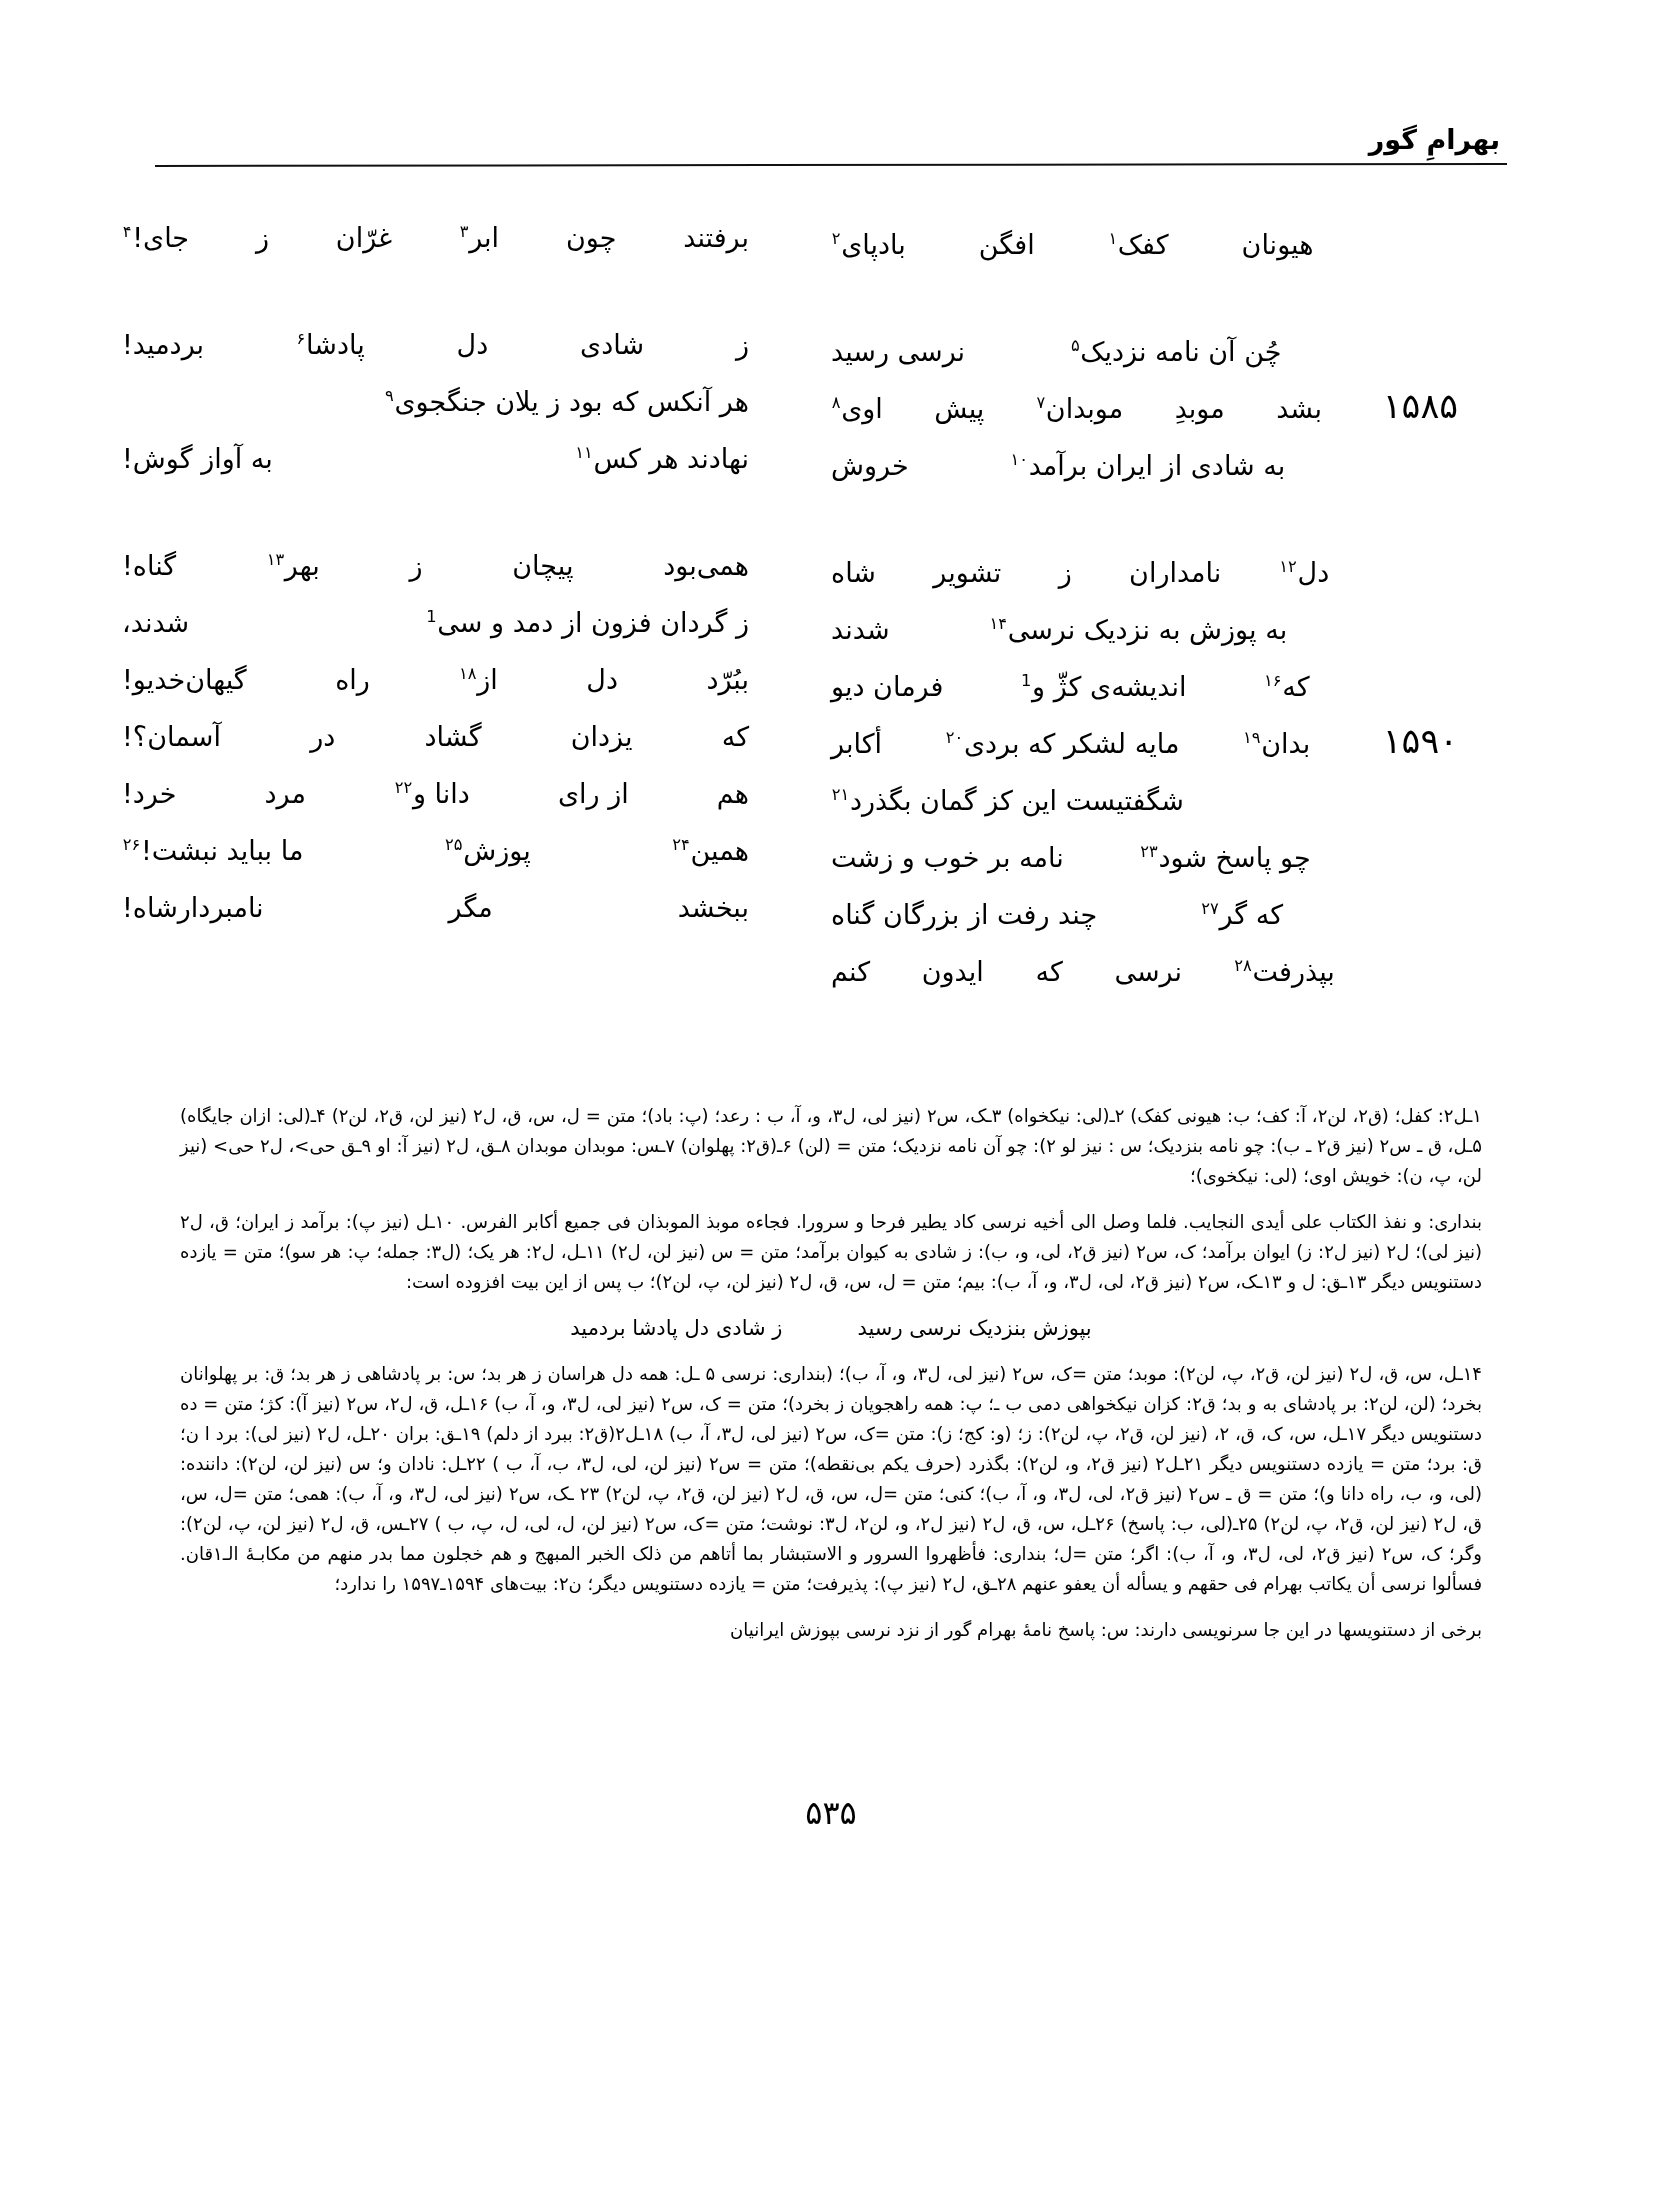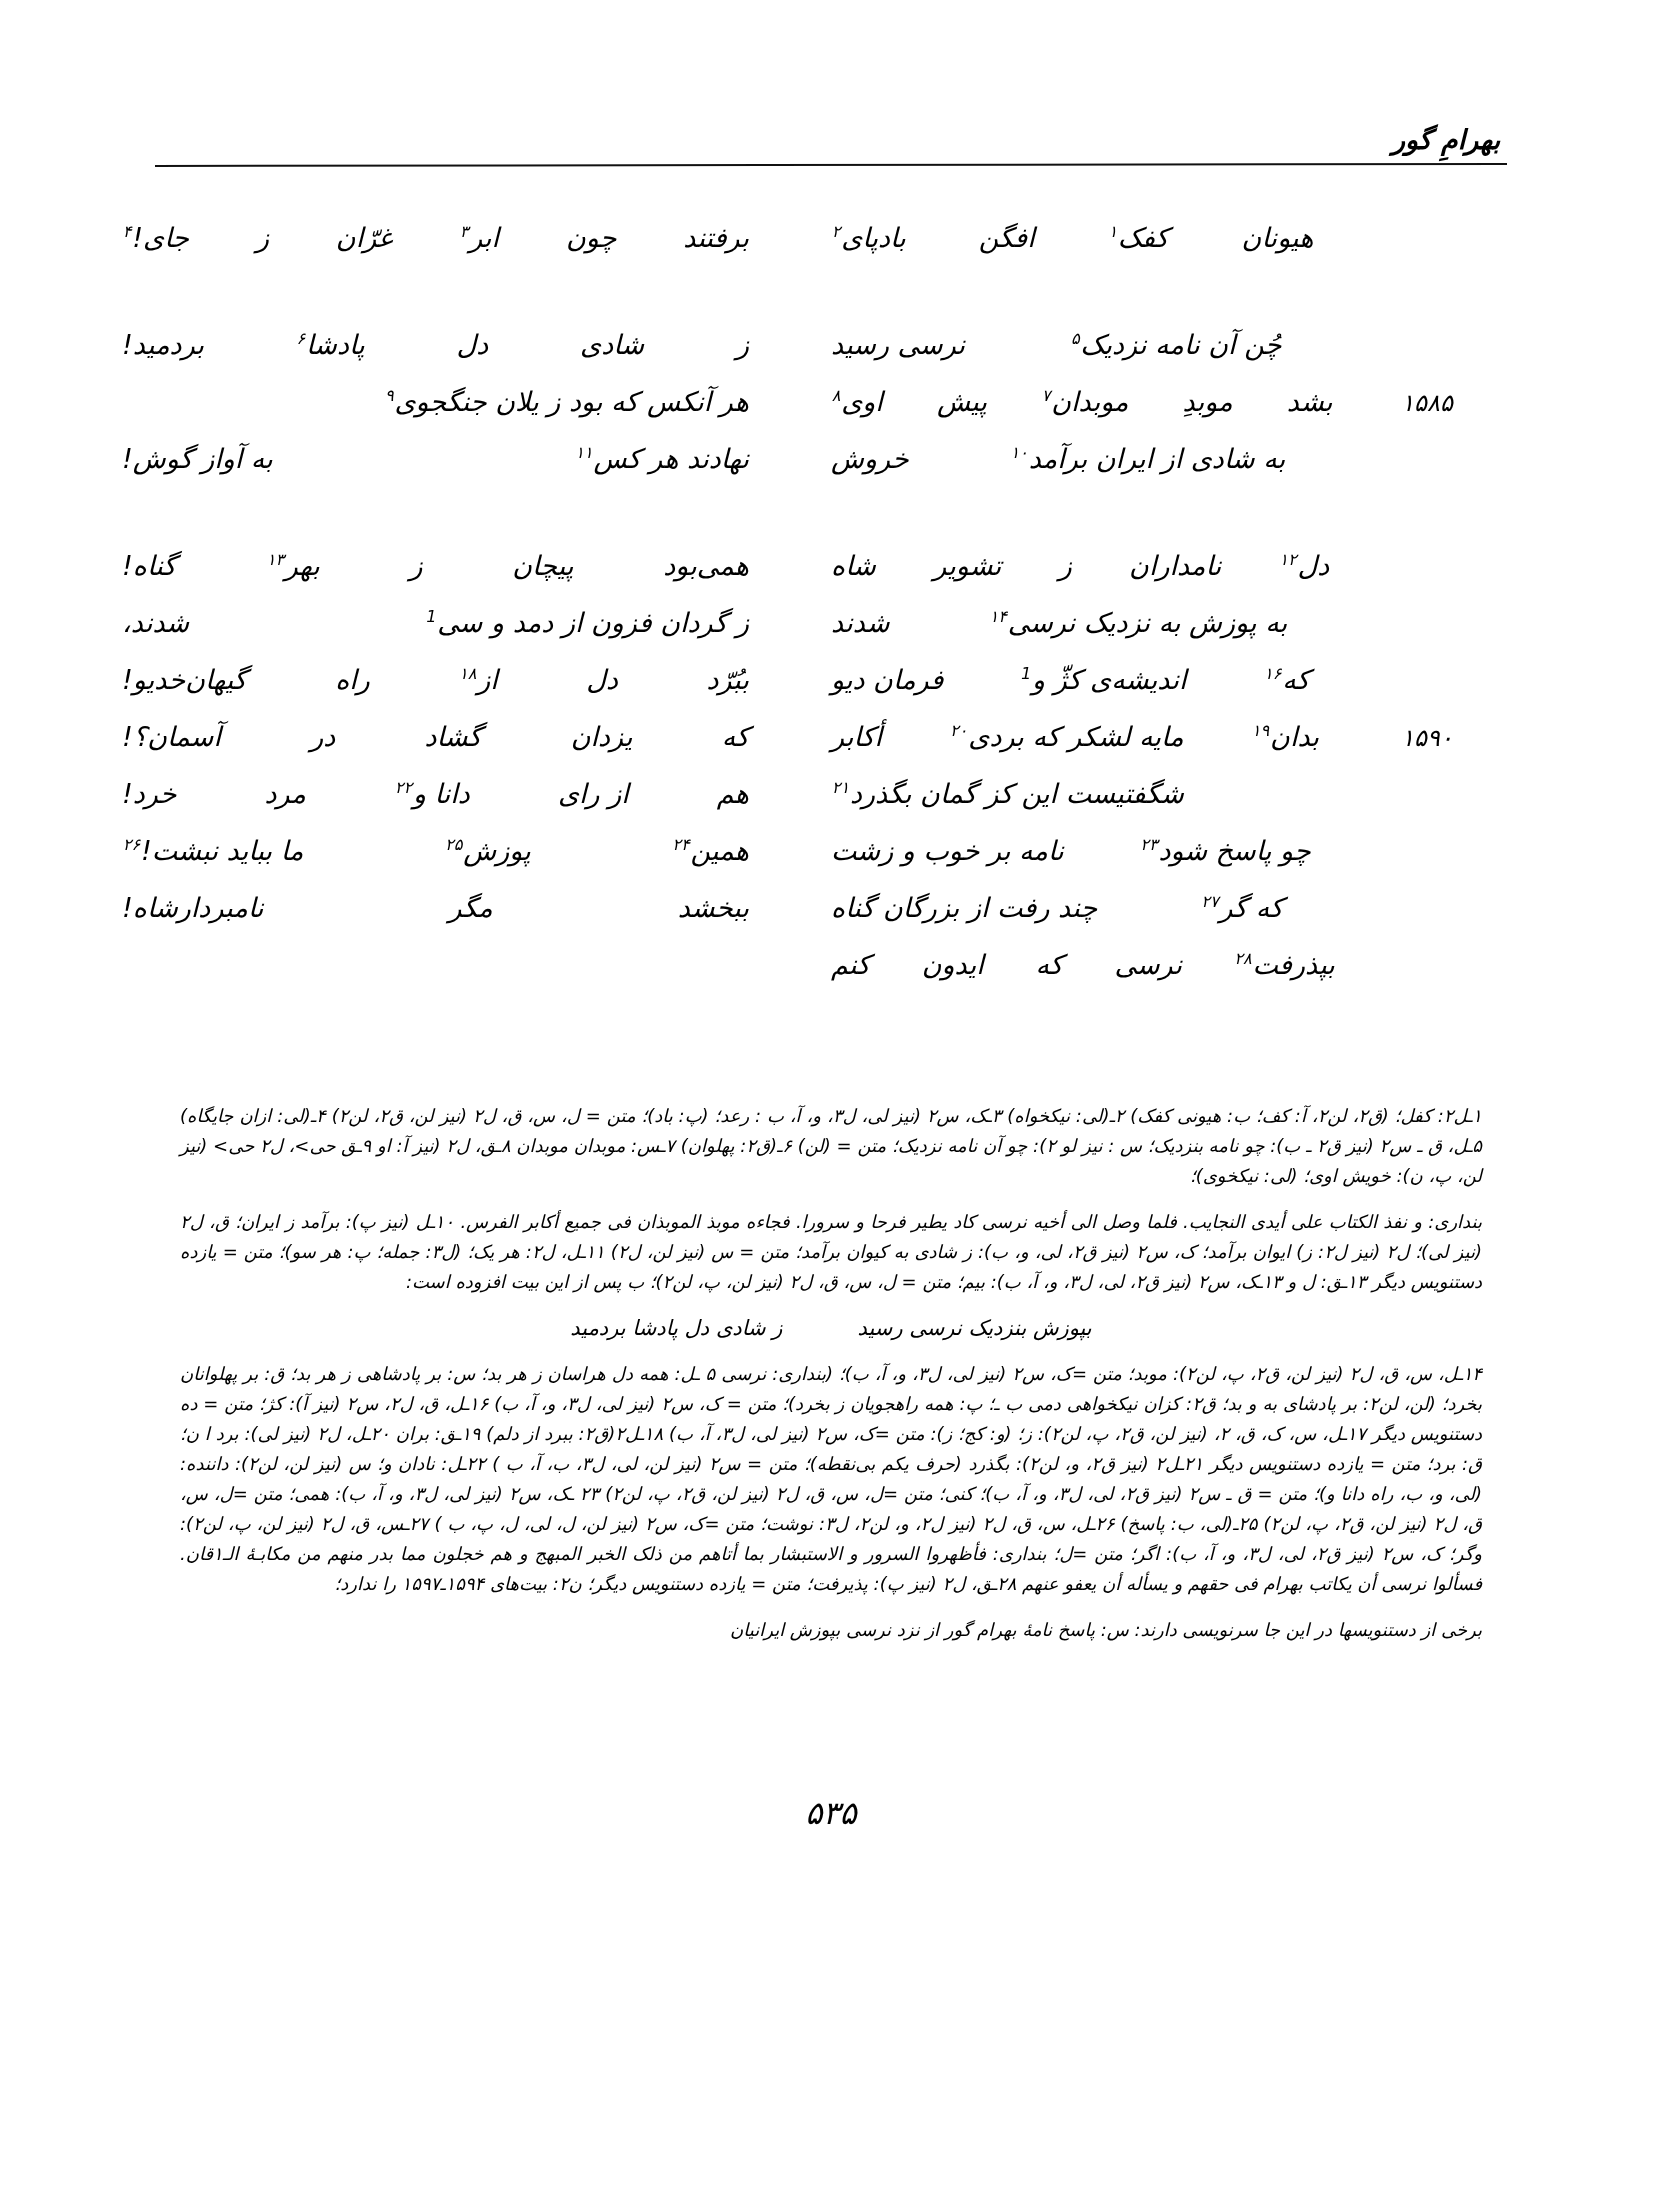--- a/index.html
+++ b/index.html
@@ -9,21 +9,20 @@
     font-family:"DejaVu Sans","Liberation Sans",sans-serif;
     color:#000;
     position:relative;
     overflow:hidden;
   }
   .page{
     position:relative;
     width:1662px;height:1897px;
     box-sizing:border-box;
     padding:0;
-    font-style:italic;
   }
 
   
   .runhead-wrap{
     position:absolute;
     top:126px;
     right:155px;
     left:155px;
     height:75px;
   }
@@ -71,22 +70,22 @@
     line-height:1.05;
   }
   
   .hemistich.right{ padding-left:41px; padding-right:0; }
   .hemistich.left { padding-right:41px; padding-left:0; }
 
   .hemistich .w{ display:inline-block; }
   .linenum{
     display:inline-block;
     min-width:62px;
-    text-align:center;
-    font-size:24px;
+    text-align:right;
+    font-size:35px;
     margin-left:9.5px;
   }
   .linenum.empty{ color:transparent; }
 
   sup.fn{
     font-size:16.3px;
     vertical-align:super;
     line-height:0;
     margin-right:0.7px;
     margin-left:0.7px;

